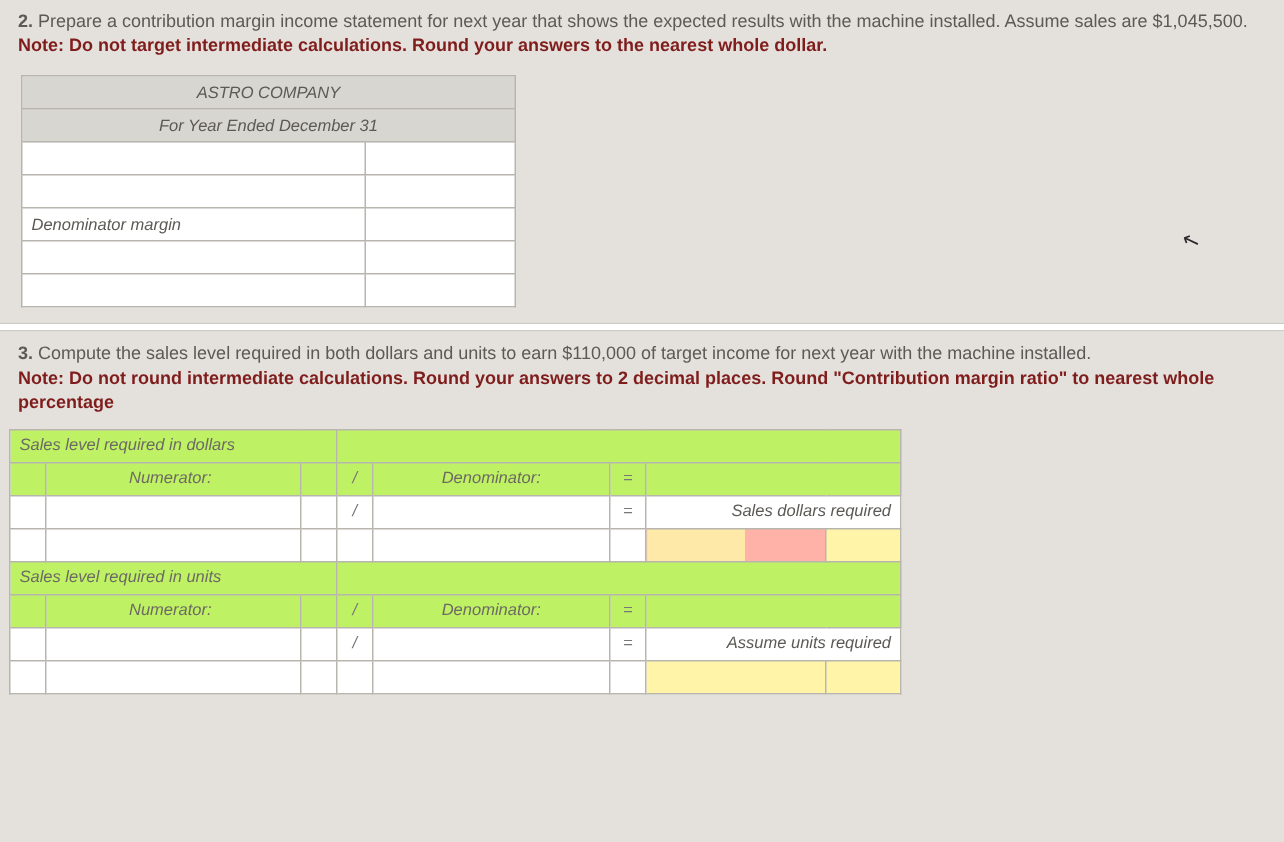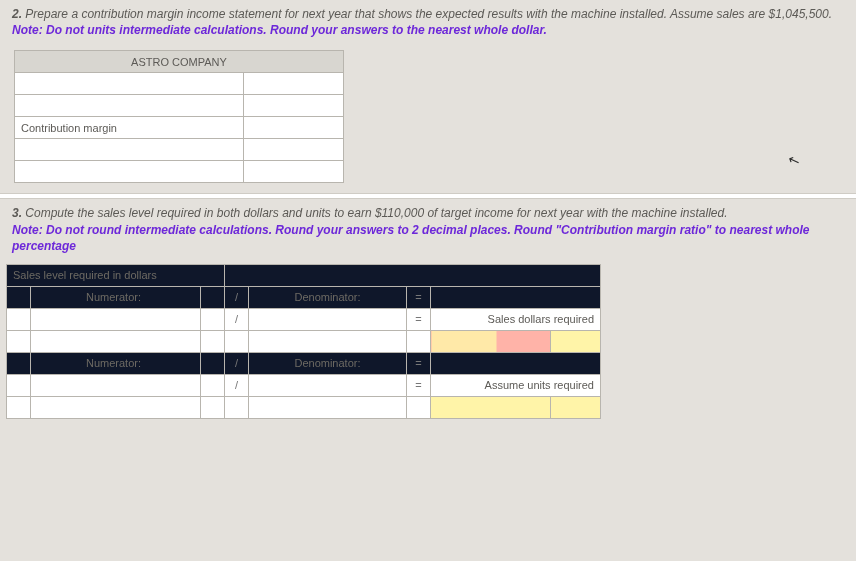--- a/index.html
+++ b/index.html
@@ -9,34 +9,34 @@
     font-size: 12px;
     color: #5c5a56;
     width: 856px;
     height: 561px;
     overflow: hidden;
     position: relative;
   }
   .prompt {
     padding: 6px 12px 4px 12px;
     line-height: 1.35;
-    font-style: italic;
   }
   .prompt .bold { font-weight: bold; }
-  .prompt .red { color: #6d28d9; font-weight: bold; }
+  .prompt .red { color: #7f1d1d; font-weight: bold; }
   .separator-line {
     height: 6px;
     background: #ffffff;
     border-top: 1px solid #cfccc5;
     border-bottom: 1px solid #cfccc5;
   }
   
   table {
     border-collapse: collapse;
     background: #fff;
+    font-style: italic;
   }
   th, td {
     border: 1px solid #b8b5ae;
     font-size: 11px;
     text-align: center;
     padding: 3px 6px;
     height: 22px;
   }
   .hdr-band {
     background: #d8d6d0;
@@ -51,53 +51,56 @@
   .t1 .cm-label { text-align: left; padding-left: 6px; }
   
   .t2 { margin: 6px 0 0 6px; }
   .t2 td { background: #fff; }
   .t2 .narrow { width: 24px; }
   .t2 .label-col { width: 170px; text-align: left; padding-left: 2px; margin-left: 34px; }
   .t2 .slash { width: 24px; color: #777; }
   .t2 .denom { width: 158px; margin-top: 28px; }
   .t2 .eq { width: 24px; color: #777; }
   .t2 .result { width: 170px; text-align: right; padding-left: 6px; }
-  .t2 .section-hdr td { background: #0f172a; }
+  .t2 .section-hdr td { background: #bef264; }
   .t2 .yellow { background: #fff4a8; }
   .t2 .yellow-red { background: #ffd7a8; background-image: linear-gradient(90deg,#ffe9a8 0%, #ffe9a8 55%, #ffb3a8 55%, #ffb3a8 100%); }
   .cursor {
     position: absolute;
     font-size: 14px;
     color: #2b2b2b;
     pointer-events: none;
   }
 </style>
 </head>
 <body>
 
 <div class="prompt">
   <span class="bold">2.</span><span> Prepare a contribution margin income statement for next year that shows the expected results with the machine installed. Assume sales are $1,045,500.</span><br>
-  <span class="red">Note:</span><span class="red"> Do not units intermediate calculations. Round your answers to the nearest whole dollar.</span>
+  <span class="red">Note:</span><span class="red"> Do not target intermediate calculations. Round your answers to the nearest whole dollar.</span>
 </div>
 
 <table class="t1">
   <tbody>
       <tr class="hdr-row">
         <td colspan="2">ASTRO COMPANY</td>
+      </tr>
+  <tr class="hdr-row">
+        <td colspan="2">For Year Ended December 31</td>
       </tr>
   <tr>
         <td class="c1"></td>
         <td class="c2"></td>
       </tr>
   <tr>
         <td class="c1"></td>
         <td class="c2"></td>
       </tr>
   <tr>
-        <td class="c1 cm-label">Contribution margin</td>
+        <td class="c1 cm-label">Denominator margin</td>
         <td class="c2"></td>
       </tr>
   <tr>
         <td class="c1"></td>
         <td class="c2"></td>
       </tr>
   <tr>
         <td class="c1"></td>
         <td class="c2"></td>
       </tr>
@@ -143,20 +146,24 @@
     <td class="narrow"></td>
     <td class="label-col"></td>
     <td class="narrow"></td>
     <td class="slash"></td>
     <td class="denom"></td>
     <td class="eq"></td>
     <td class="result yellow-red" style="width:120px;"></td>
     <td class="yellow" style="width:50px;"></td>
   </tr>
 
+  <tr class="section-hdr">
+    <td colspan="3" class="hdr-band" style="text-align:left;padding-left:6px;">Sales level required in units</td>
+    <td colspan="5" class="hdr-band"></td>
+  </tr>
 
   <tr class="section-hdr">
     <td class="narrow hdr-band"></td>
     <td class="label-col hdr-band" style="text-align:center;">Numerator:</td>
     <td class="narrow hdr-band"></td>
     <td class="slash hdr-band">/</td>
     <td class="denom hdr-band">Denominator:</td>
     <td class="eq hdr-band">=</td>
     <td colspan="2" class="result hdr-band"></td>
   </tr>

